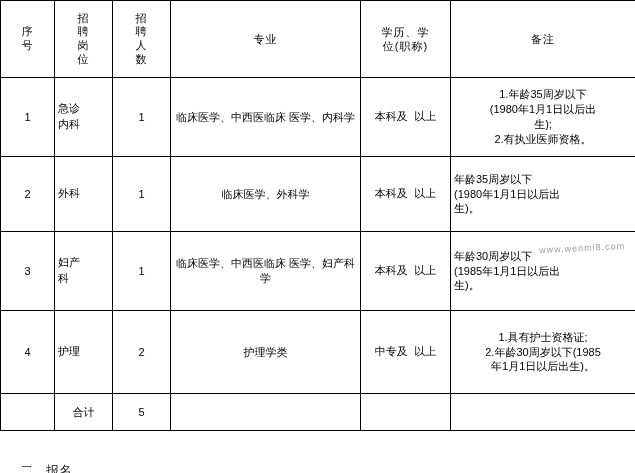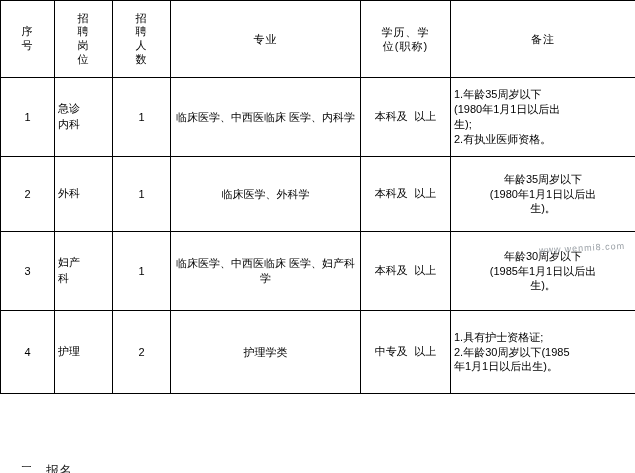--- a/index.html
+++ b/index.html
@@ -80,27 +80,27 @@
   td.major {
     text-align: center;
     line-height: 1.5;
   }
   td.edu {
     text-align: center;
     line-height: 1.45;
     font-family: Liberation Mono, monospace;
   }
   td.remark {
-    text-align: left;
+    text-align: center;
     line-height: 1.55;
     padding-left: 12px;
     padding-right: 10px;
   }
   td.remark.center-ish {
-    text-align: center;
+    text-align: left;
   }
   td.remark .ln {
     display: block;
   }
   tr.r1 td { height: 74px; }
   tr.r2 td { height: 70px; }
   tr.r3 td { height: 74px; }
   tr.r4 td { height: 78px; }
   tr.total td { height: 32px; text-align: center; }
   .watermark {
@@ -237,19 +237,27 @@
           <span class="ln">中专及</span>
           <span class="ln">以上</span>
         </td>
         <td class="remark">
           <span class="ln">1.具有护士资格证;</span>
           <span class="ln">2.年龄30周岁以下(1985</span>
           <span class="ln">年1月1日以后出生)。</span>
         </td>
       </tr>
 
+      <tr class="total">
+        <td></td>
+        <td>合计</td>
+        <td>5</td>
+        <td></td>
+        <td></td>
+        <td></td>
+      </tr>
 
     </tbody>
   </table>
 
   <div class="watermark">www.wenmi8.com</div>
   <div class="footnote">二、报名</div>
 </div>
 
 </body></html>

